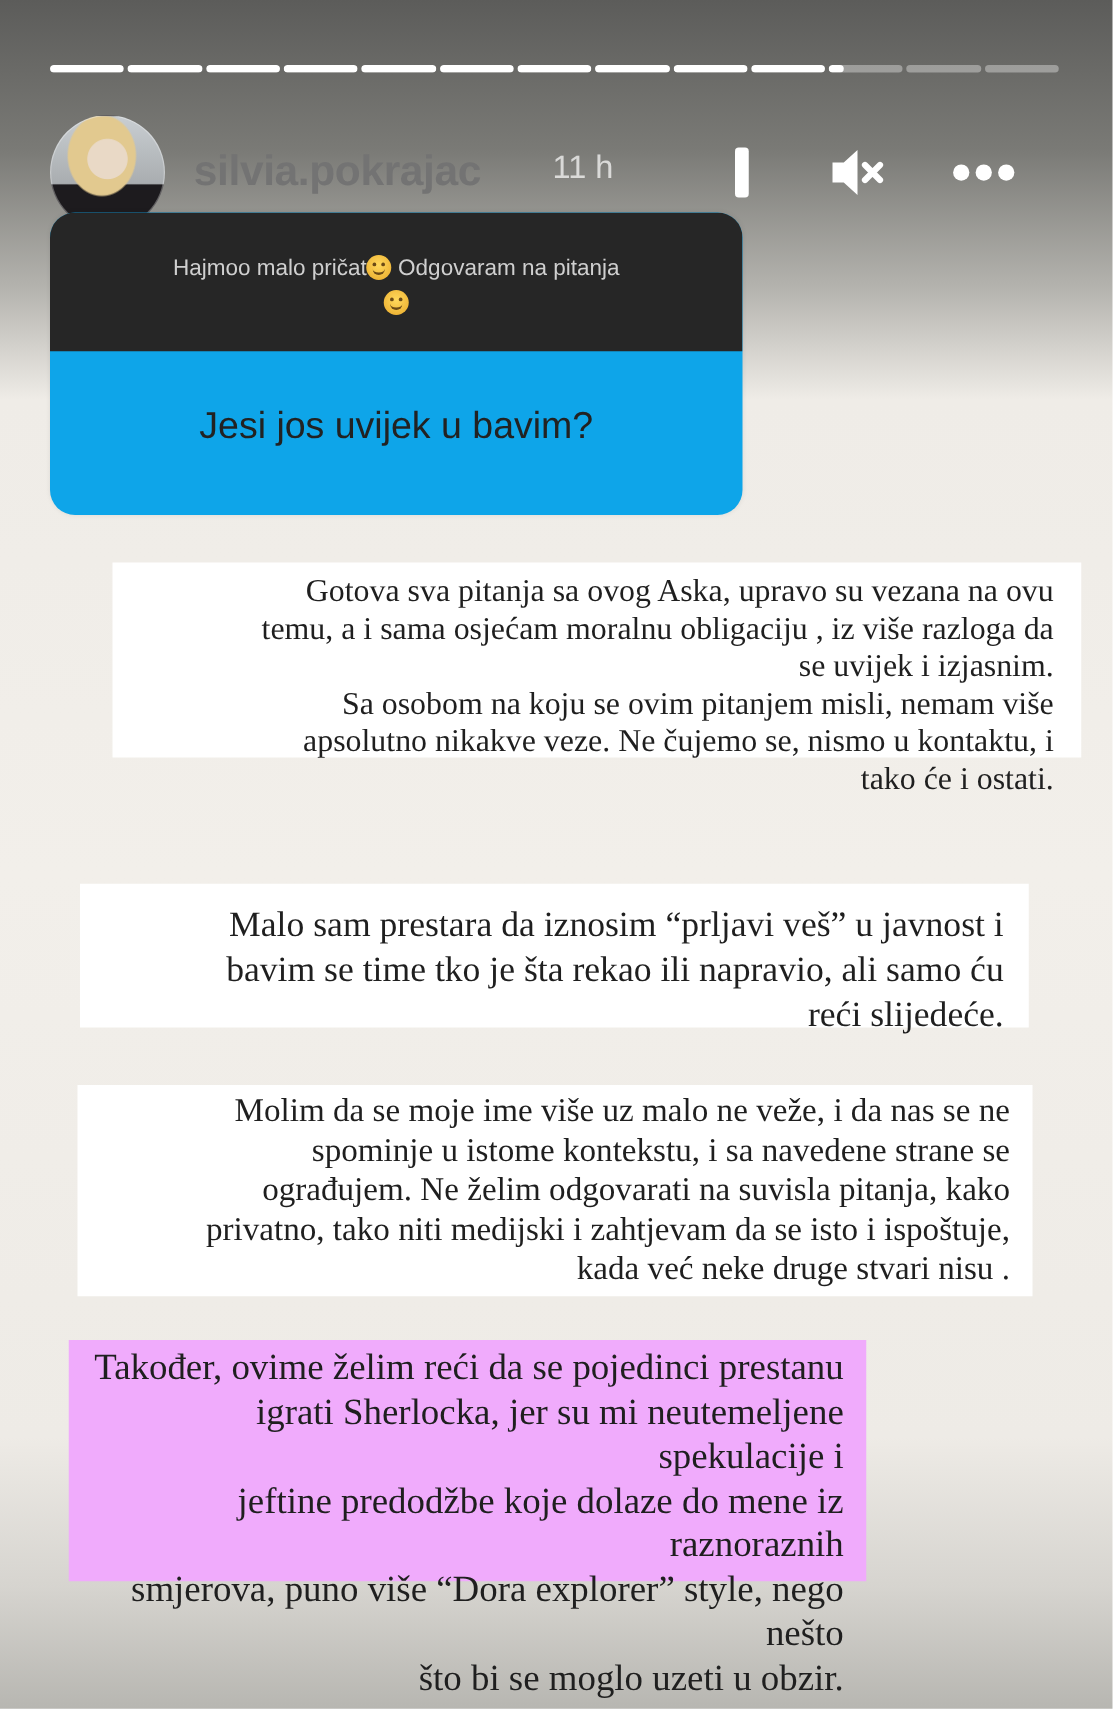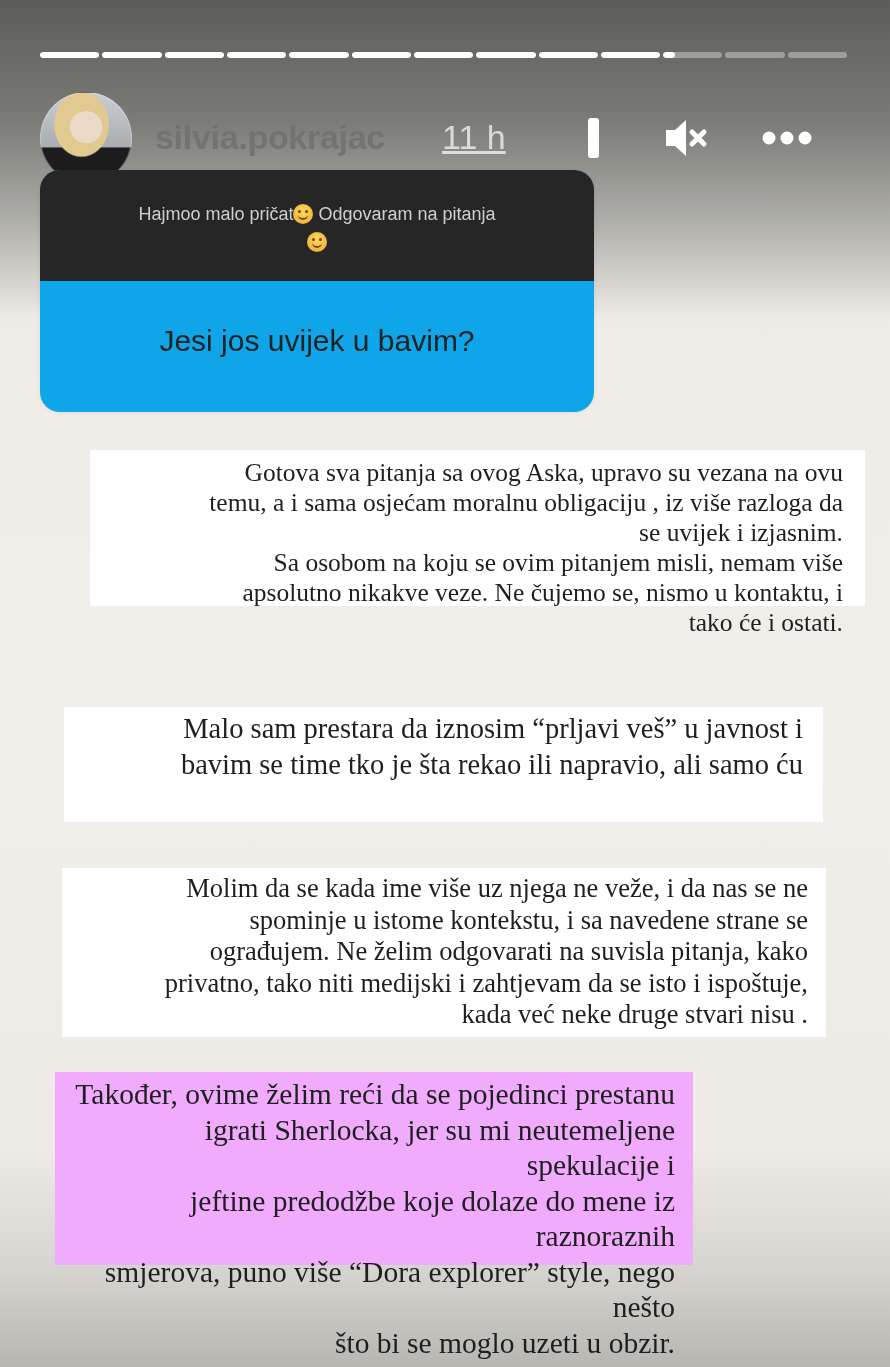--- a/index.html
+++ b/index.html
@@ -11,36 +11,36 @@
   .progress { position:absolute; top:52px; left:40px; width:807px; height:7px; display:flex; gap:3px; }
   .seg { flex:1; height:6px; border-radius:3px; background:rgba(255,255,255,0.35); position:relative; overflow:hidden; }
   .seg .fill { position:absolute; left:0; top:0; bottom:0; background:#fff; border-radius:3px; }
   .header { position:absolute; top:92px; left:40px; right:40px; height:92px; }
   .avatar { position:absolute; left:0; top:0; width:90px; height:90px; border-radius:50%; overflow:hidden;
     background: radial-gradient(circle at 50% 38%, #e9d9c6 0 22%, transparent 23%),
                 radial-gradient(ellipse at 45% 35%, #e2c98f 0 38%, transparent 40%),
                 linear-gradient(to bottom, #c9ced2 0%, #a9adb0 60%, #1d1b1e 61%, #1d1b1e 100%);
     border:1px solid rgba(255,255,255,0.3); }
   .username { position:absolute; left:115px; top:26px; color:#737373; font-weight:bold; font-size:34px; letter-spacing:-0.3px; }
-  .time { position:absolute; left:402px; top:26px; color:rgba(255,255,255,0.7); font-size:34px;text-decoration:underline; }
+  .time { position:absolute; left:402px; top:26px; color:rgba(255,255,255,0.7); font-size:26px; }
   .icon-btn { position:absolute; top:24px; height:44px; display:flex; align-items:center; justify-content:center; }
   .pause { left:537px; width:32px; }
   .pause span { display:inline-block; width:11px; height:40px; background:#fff; border-radius:3px; margin:0 3px; }
   .mute { left:622px; width:48px; }
   .more { left:722px; width:50px; }
   .qcard { position:absolute; left:40px; top:170px; width:554px; height:242px; border-radius:20px; overflow:hidden; background:#0ea5e9; box-shadow:0 0 4px rgba(0,0,0,0.08); }
   .qhead { background:#262626; height:111px; color:#cfcfcf; text-align:center; font-size:18px; line-height:28px; padding-top:30px; box-sizing:border-box; }
   .emoji { display:inline-block; width:20px; height:20px; border-radius:50%; background:radial-gradient(circle at 50% 40%, #ffd85c, #e8a92a); vertical-align:-4px; position:relative; }
   .emoji::before { content:""; position:absolute; left:5px; top:6px; width:3px; height:3px; background:#6b4a16; border-radius:50%; box-shadow:7px 0 0 #6b4a16; }
   .emoji::after { content:""; position:absolute; left:5px; top:9px; width:10px; height:5px; border-bottom:2px solid #6b4a16; border-radius:0 0 6px 6px; }
   .qbody { height:131px; display:flex; align-items:center; justify-content:center; font-size:30px; color:#222; padding-bottom:12px; box-sizing:border-box; }
   .tbox { position:absolute; background:#fff; box-sizing:border-box; text-align:right; font-family:"Liberation Serif", serif; color:#1f1f1f; }
   .tbox p { margin:0; }
   #box1 { left:90px; top:450px; width:775px; height:156px; padding:8px 22px 0 20px; font-size:25.5px; line-height:30px; }
-  #box2 { left:64px; top:707px; width:759px; height:115px; padding:4px 20px 0 20px; font-size:28.5px; line-height:36px; }
+  #box2 { left:64px; top:707px; width:759px; height:115px; padding:16px 20px 0 20px; font-size:28.5px; line-height:36px; }
   #box3 { left:62px; top:868px; width:764px; height:169px; padding:5px 18px 0 14px; font-size:26.5px; line-height:31.5px; }
   #box4 { left:55px; top:1072px; width:638px; height:193px; padding:5px 18px 0 14px; font-size:29.5px; line-height:35.5px; background:#f0abfc; }
 </style>
 </head>
 <body>
 
 <div class="progress" id="progress">
     <div class="seg">
       <div class="fill" style="width: 100%;"></div>
     </div>
@@ -123,23 +123,24 @@
     <p>Gotova sva pitanja sa ovog Aska, upravo su vezana na ovu</p>
     <p>temu, a i sama osjećam moralnu obligaciju , iz više razloga da</p>
     <p>se uvijek i izjasnim.</p>
     <p>Sa osobom na koju se ovim pitanjem misli, nemam više</p>
     <p>apsolutno nikakve veze. Ne čujemo se, nismo u kontaktu, i</p>
     <p>tako će i ostati.</p>
   </div>
 <div class="tbox" id="box2">
     <p>Malo sam prestara da iznosim “prljavi veš” u javnost i</p>
     <p>bavim se time tko je šta rekao ili napravio, ali samo ću</p>
+    <p>reći slijedeće.</p>
   </div>
 <div class="tbox" id="box3">
-    <p>Molim da se kada ime više uz njega ne veže, i da nas se ne</p>
+    <p>Molim da se moje ime više uz malo ne veže, i da nas se ne</p>
     <p>spominje u istome kontekstu, i sa navedene strane se</p>
     <p>ograđujem. Ne želim odgovarati na suvisla pitanja, kako</p>
     <p>privatno, tako niti medijski i zahtjevam da se isto i ispoštuje,</p>
     <p>kada već neke druge stvari nisu .</p>
   </div>
 <div class="tbox" id="box4">
     <p>Također, ovime želim reći da se pojedinci prestanu</p>
     <p>igrati Sherlocka, jer su mi neutemeljene spekulacije i</p>
     <p>jeftine predodžbe koje dolaze do mene iz raznoraznih</p>
     <p>smjerova, puno više “Dora explorer” style, nego nešto</p>

